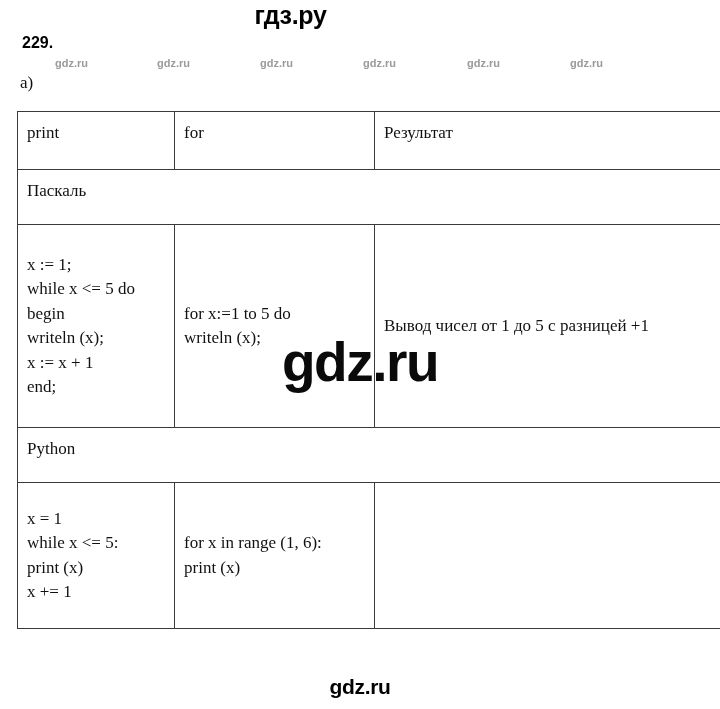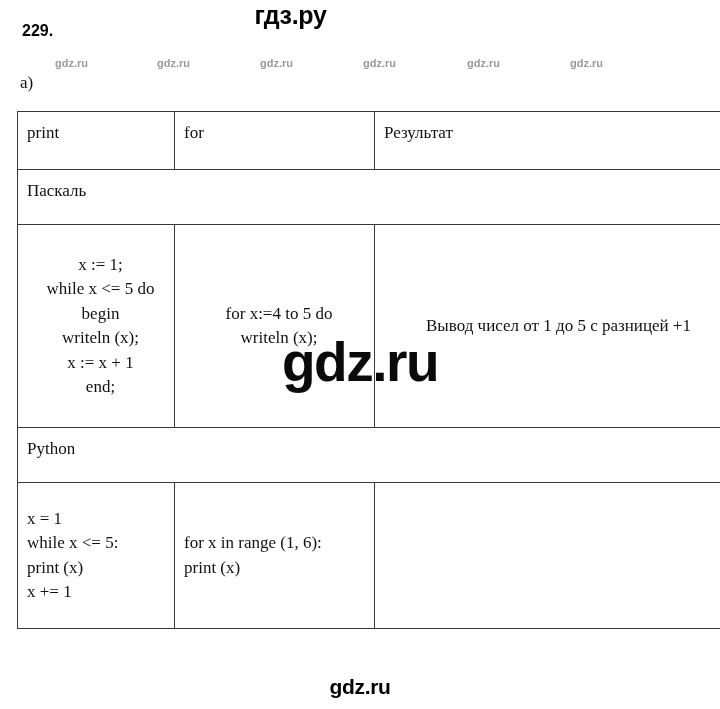--- a/index.html
+++ b/index.html
@@ -29,21 +29,21 @@
     font-weight: bold;
     font-size: 25px;
     letter-spacing: -0.3px;
     color: #000000;
     line-height: 30px;
   }
 
   
   .task-number {
     position: absolute;
-    top: 21px;
+    top: 33px;
     left: 22px;
     font-family: "Liberation Sans", "DejaVu Sans", sans-serif;
     font-weight: bold;
     font-size: 16px;
     color: #000000;
     line-height: 19px;
   }
 
   
   .wm-strip {
@@ -92,21 +92,21 @@
     line-height: 24.5px;
     color: #111111;
     background: transparent;
   }
   .col-while  { width: 147px; }
   .col-for    { width: 190px; }
   .col-result { width: 349px; }
 
   .row-head td       { height: 48px; }
   .row-lang td       { height: 45px; }
-  .row-code-pas td   { height: 202px; text-align: center; }
+  .row-code-pas td   { height: 202px; }
   .row-code-py td    { height: 145px; }
 
   
   .code-cell {
     vertical-align: middle !important;
     padding-top: 0 !important;
     padding-bottom: 0 !important;
   }
   .code-block {
     white-space: pre;
@@ -190,21 +190,21 @@
     <tr class="row-code-pas">
       <td class="code-cell col-while">
         <div class="code-block">x := 1;
 while x &lt;= 5 do
 begin
 writeln (x);
 x := x + 1
 end;</div>
       </td>
       <td class="code-cell col-for">
-        <div class="code-block">for x:=4 to 5 do
+        <div class="code-block">for x:=1 to 5 do
 writeln (x);</div>
       </td>
       <td class="result-cell col-result">
         <div class="result-text">Вывод чисел от 1 до 5 с разницей +1</div>
       </td>
     </tr>
 
     <tr class="row-lang">
       <td colspan="3">Python</td>
     </tr>

